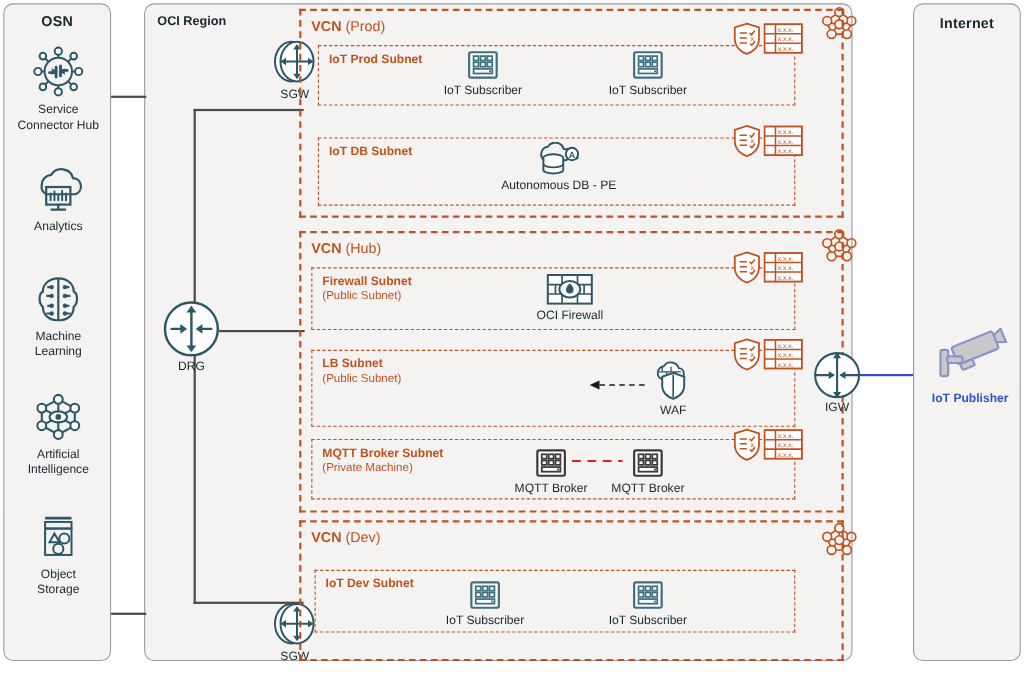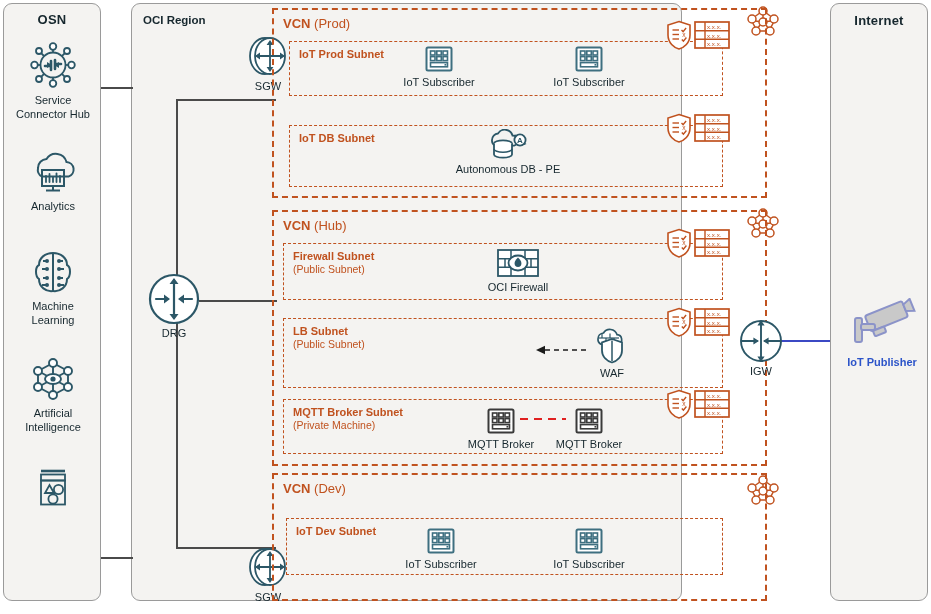--- a/index.html
+++ b/index.html
@@ -40,21 +40,21 @@
   }
   .osn-item .lbl{
     font-size:11px;
     color:#16272e;
     line-height:13.5px;
     margin-top:3px;
     white-space:pre-line;
   }
   .osn-item svg{display:block;margin:0 auto;}
   
-  #region{left:131px;top:3px;width:551px;height:598px;}
+  #region{left:131px;top:3px;width:644px;height:598px;}
   #region .region-label{
     position:absolute;left:11px;top:10px;
     font-size:11.5px;font-weight:bold;color:#16272e;
   }
   
   #internet{left:830px;top:3px;width:98px;height:598px;}
   #internet .panel-title{top:9px;}
   
   .vcn{
     position:absolute;
@@ -234,20 +234,22 @@
       <span>
       <svg width="52" height="48" viewBox="0 0 52 48">
         <line x1="14" y1="6" x2="38" y2="6" stroke="#2c5767" stroke-width="2.6"></line>
         <rect x="14" y="9.5" width="24" height="6" fill="none" stroke="#2c5767" stroke-width="1.8"></rect>
         <rect x="14" y="15.5" width="24" height="24" fill="none" stroke="#2c5767" stroke-width="1.8"></rect>
         <path d="M22 31 l-4.5 -8 l-4.5 8 z" transform="translate(5,-3)" fill="none" stroke="#2c5767" stroke-width="1.8"></path>
         <circle cx="31.5" cy="24.5" r="4.6" fill="none" stroke="#2c5767" stroke-width="1.8"></circle>
         <circle cx="26" cy="34" r="4.6" fill="none" stroke="#2c5767" stroke-width="1.8"></circle>
       </svg>
       </span>
+      <div class="lbl">Object
+Storage</div>
     </div>
   </div>
 
   <div class="panel" id="region">
     <div class="region-label">OCI Region</div>
   </div>
 
   <div class="line h" style="left:101px;top:87px;width:32px;"></div>
 
   <div class="line h" style="left:101px;top:557px;width:32px;"></div>

